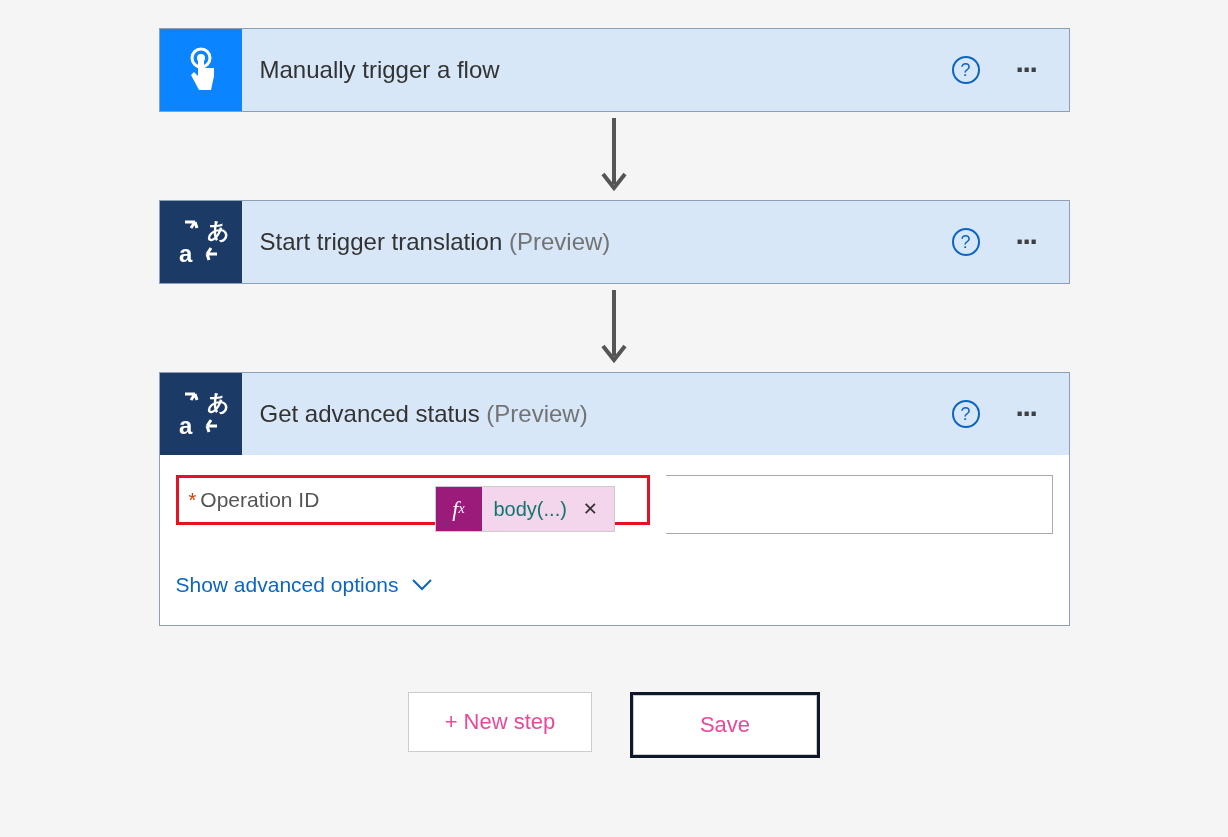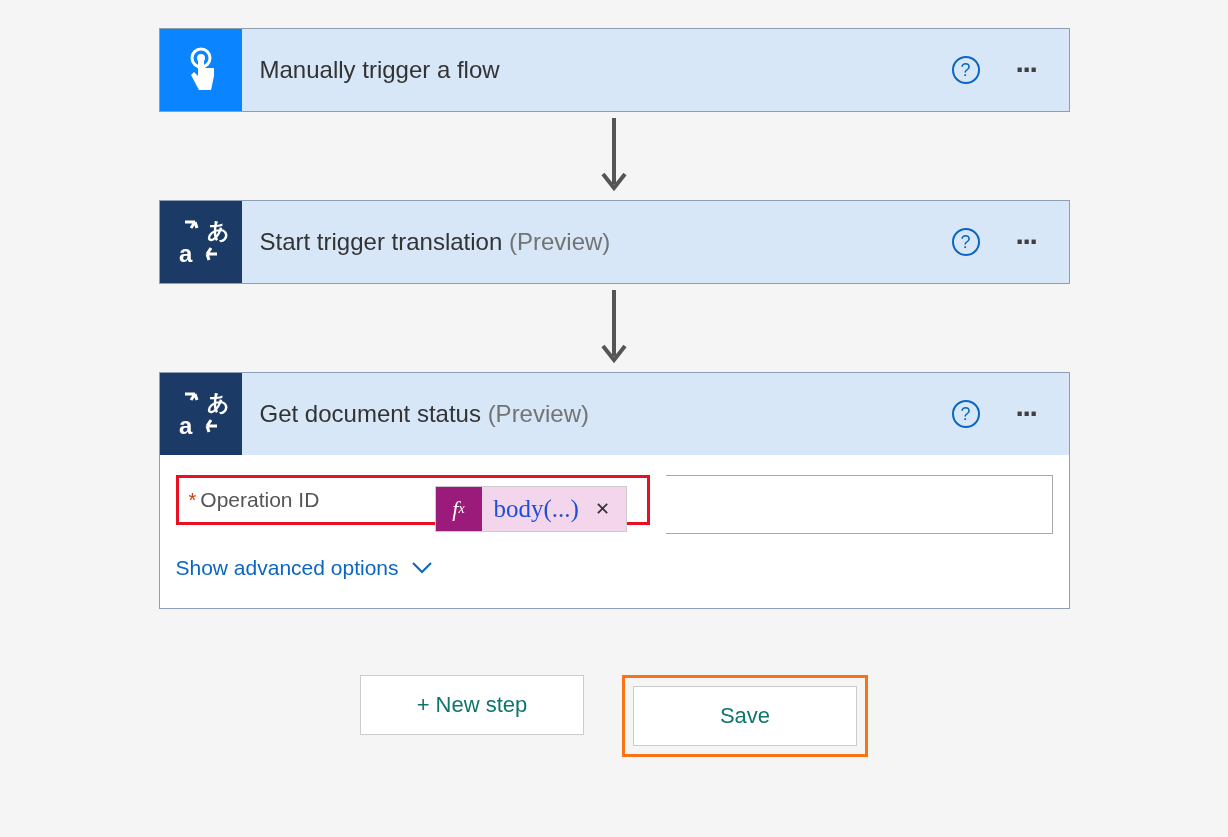--- a/index.html
+++ b/index.html
@@ -16,30 +16,30 @@
     .help-circle { width: 28px; height: 28px; border: 2px solid #0a66c2; border-radius: 50%; display: flex; align-items: center; justify-content: center; color: #0a66c2; font-size: 18px; cursor: pointer; }
     .more { color: #3f3f3f; font-size: 30px; letter-spacing: -3px; font-weight: bold; cursor: pointer; line-height: 6px; }
     .arrow-down { margin: 6px 0; }
     .arrow-down svg { display: block; }
     .step-body { padding: 20px 16px 28px 16px; }
     .field-row { display: flex; align-items: center; border: 3px solid #e81123; padding: 10px; width: 474px; position: relative; }
     .req-star { color: #d83b01; font-size: 20px; margin-right: 4px; }
     .field-label { font-size: 21px; color: #555; text-align: right; }
     .token-input { position: absolute; left: 256px; top: 8px; display: flex; align-items: center; border: 1px solid #ccc; background: #fff; padding: 0; height: 46px; }
     .fx-badge { background: #9b1b7a; color: #fff; width: 46px; height: 44px; display: flex; align-items: center; justify-content: center; font-style: italic; font-family: "Times New Roman", serif; font-size: 22px; }
-    .token-text { background: #f3d6ec; padding: 0 12px; height: 44px; display: flex; align-items: center; font-size: 25px; color: #1d4ed8; font-family: Liberation Serif, serif; }
+    .token-text { background: #f3d6ec; padding: 0 12px; height: 44px; display: flex; align-items: center; font-size: 20px; color: #0f766e; }
     .token-close { background: #f3d6ec; height: 44px; padding: 0 16px 0 4px; display: flex; align-items: center; font-size: 18px; color: #333; cursor: pointer; }
     .overall-input { position: absolute; left: 490px; right: 0; top: 0; height: 59px; border: 1px solid #aaa; border-left: none; }
     .input-container { position: relative; width: 100%; height: 70px; }
-    .adv-link { margin-top: 11px; display: flex; align-items: center; gap: 12px; color: #0a66c2; font-size: 21px; cursor: pointer; }
+    .adv-link { margin-top: 28px; display: flex; align-items: center; gap: 12px; color: #0a66c2; font-size: 21px; cursor: pointer; }
     .chevron { display: inline-block; }
     .chevron svg { display: block; }
     .bottom-buttons { display: flex; gap: 38px; margin-top: 66px; }
-    .btn { width: 224px; height: 60px; border: 1px solid #ccc; background: #fff; font-size: 22px; color: #0f766e; cursor: pointer; }
-    .btn-save-wrap { border: 3px solid #f97316; padding: 8px; }
+    .btn { width: 184px; height: 60px; border: 1px solid #ccc; background: #fff; font-size: 22px; color: #ec4899; cursor: pointer; }
+    .btn-save-wrap { border: 3px solid #0f172a; }
   </style>
 </head>
 <body>
 
 <div class="flow">
 
   <div class="step">
     <div class="step-header">
       <div class="icon-box icon-blue">
         <svg width="40" height="48" viewBox="0 0 40 48" fill="none">
@@ -91,21 +91,21 @@
   <div class="step">
     <div class="step-header">
       <div class="icon-box icon-dark">
         <svg width="60" height="52" viewBox="0 0 60 52" fill="none">
           <path d="M14 6 L24 6 M24 6 L20 12 M24 6 L26 12" stroke="#fff" stroke-width="3" fill="none"></path>
           <text x="36" y="22" font-size="22" fill="#fff" font-weight="bold">あ</text>
           <path d="M36 38 L46 38 M36 38 L40 32 M36 38 L38 44" stroke="#fff" stroke-width="3" fill="none"></path>
           <text x="8" y="46" font-size="24" fill="#fff" font-weight="bold">a</text>
         </svg>
       </div>
-      <div class="step-title"><span>Get document status </span><span class="preview">(Preview)</span></div>
+      <div class="step-title"><span>Get advanced status </span><span class="preview">(Preview)</span></div>
       <div class="actions">
         <div class="help-circle">?</div>
         <div class="more">···</div>
       </div>
     </div>
     <div class="step-body">
       <div class="input-container">
         <div class="field-row">
           <span class="req-star">*</span>
           <span class="field-label">Operation ID</span>

